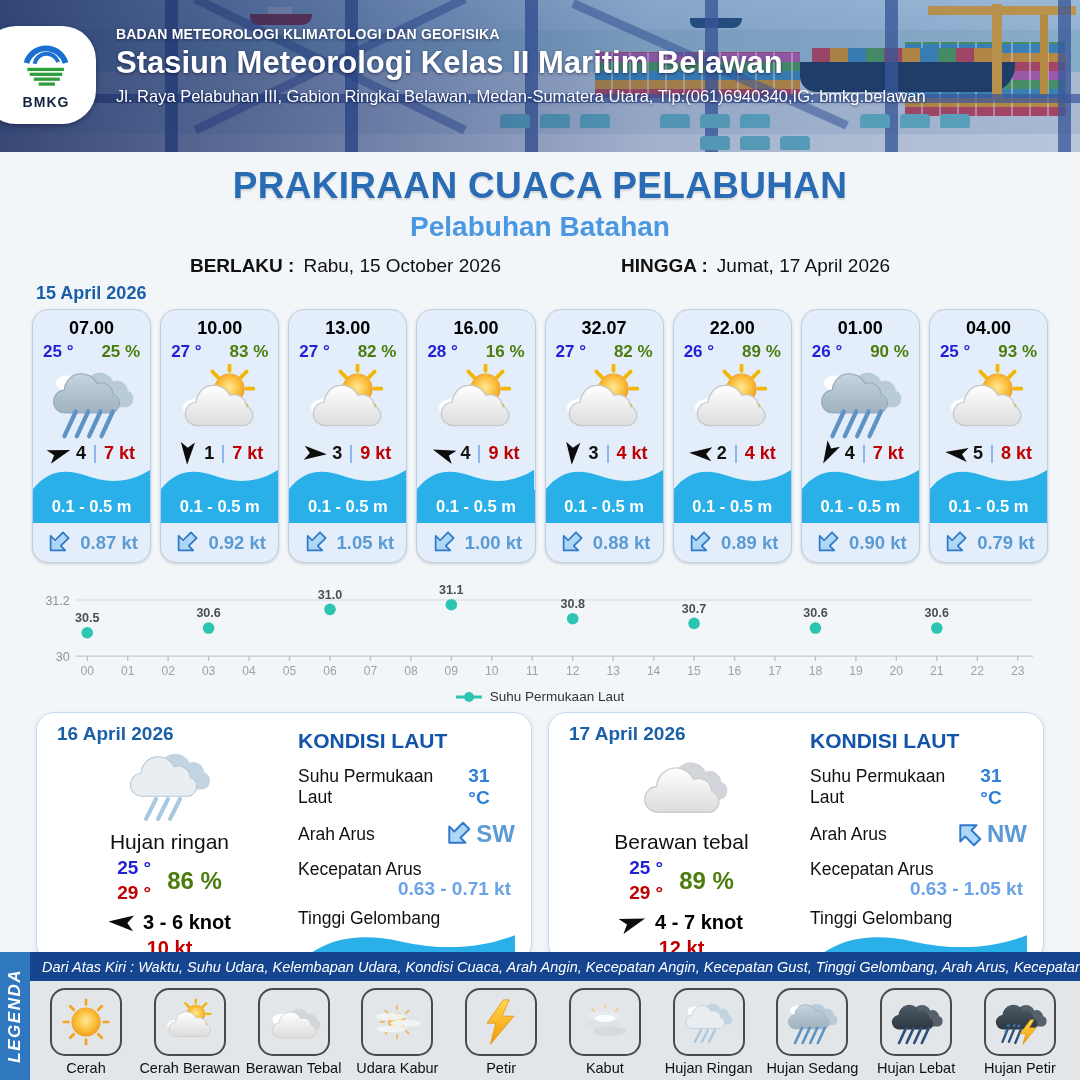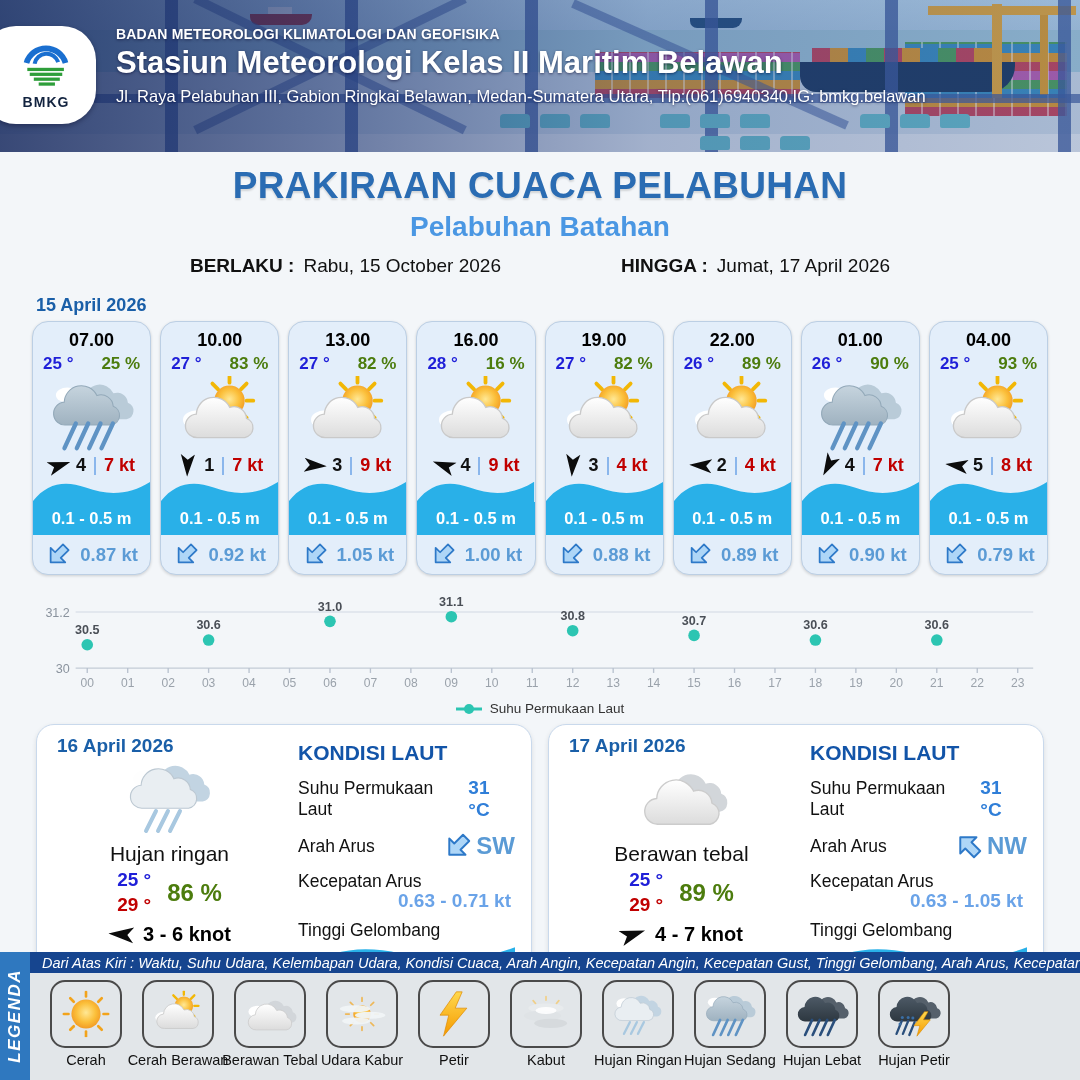--- a/index.html
+++ b/index.html
@@ -45,21 +45,21 @@
   .hdr-addr{font-size:16.5px;margin-top:6px}
 
   
   .title-wrap{text-align:center;padding-top:13px}
   .main-title{font-size:37px;font-weight:800;color:#2a6cb3;letter-spacing:.3px;
       text-shadow:0 2px 2px rgba(0,0,0,.14), 0 0 2px #fff}
   .sub-title{font-size:28px;font-weight:bold;color:#4a97e3;margin-top:4px}
   .validity{display:flex;justify-content:center;gap:120px;margin-top:12px;font-size:19px}
   .validity b{font-weight:bold}
   .validity span.v{margin-left:9px;font-weight:normal}
-  .date-label{margin:18px 0 5px 36px;color:#1a5fa8;font-weight:bold;font-size:18px}
+  .date-label{margin:6px 0 5px 36px;color:#1a5fa8;font-weight:bold;font-size:18px}
 
   
   .cards{display:flex;gap:9px;margin:0 32px}
   .card{flex:1;background:#e3eefa;border:1.5px solid #bccfe4;border-radius:16px;overflow:hidden;
         box-shadow:0 1px 3px rgba(0,0,0,.16);display:flex;flex-direction:column;height:252px}
   .time{text-align:center;font-weight:bold;font-size:18px;margin-top:8px;color:#000}
   .th-row{display:flex;justify-content:space-between;padding:0 10px;font-size:17px;font-weight:bold;margin-top:3px}
   .temp{color:#1f1fd8}.hum{color:#4c7c0d}
   .wicon{height:84px;display:flex;align-items:center;justify-content:center}
   .wicon svg{width:92px;height:76px}
@@ -114,21 +114,21 @@
   .k-wave .wave-band{height:36px;font-size:19px;border-radius:0 0 8px 8px}
 
   
   .legend-sec{position:absolute;left:0;right:0;bottom:0;height:128px;background:#e2e6e9;display:flex}
   .legend-side{width:30px;background:#2f78bf;color:#fff;display:flex;align-items:center;justify-content:center}
   .legend-side span{writing-mode:vertical-rl;transform:rotate(180deg);font-weight:bold;font-style:italic;
                     font-size:17px;letter-spacing:1.5px}
   .legend-main{flex:1;display:flex;flex-direction:column;min-width:0}
   .legend-desc{height:31px;background:#16458f;color:#fff;font-style:italic;font-size:14.5px;
                display:flex;align-items:center;padding-left:12px;white-space:nowrap}
-  .legend-items{flex:1;display:flex;padding:7px 14px 12px 10px}
+  .legend-items{flex:1;display:flex;justify-content:space-between;padding:7px 14px 4px 10px}
   .litem{display:flex;flex-direction:column;align-items:center;width:92px}
   .lbox{width:68px;height:64px;border:2px solid #4a4a4a;border-radius:15px;
         display:flex;align-items:center;justify-content:center}
   .lbox svg{width:56px;height:48px}
   .llabel{font-size:14.5px;margin-top:4px;color:#111;white-space:nowrap}
 </style>
 </head>
 <body>
 
 <svg width="0" height="0" style="position:absolute" aria-hidden="true">
@@ -520,21 +520,21 @@
         <span class="curr" style="transform: rotate(135deg);">
           <svg viewBox="0 0 34 34">
             <use href="#s-curr"></use>
           </svg>
         </span>
         <span>1.00 kt</span>
       </div>
   </div>
 
   <div class="card">
-    <div class="time">19.00</div>
+    <div class="time">32.07</div>
     <div class="th-row">
         <span class="temp">27 °</span>
         <span class="hum">82 %</span>
       </div>
     <div class="wicon">
         <svg viewBox="0 0 96 80">
           <use href="#s-cerah-berawan"></use>
         </svg>
       </div>
     <div class="wind-row">

